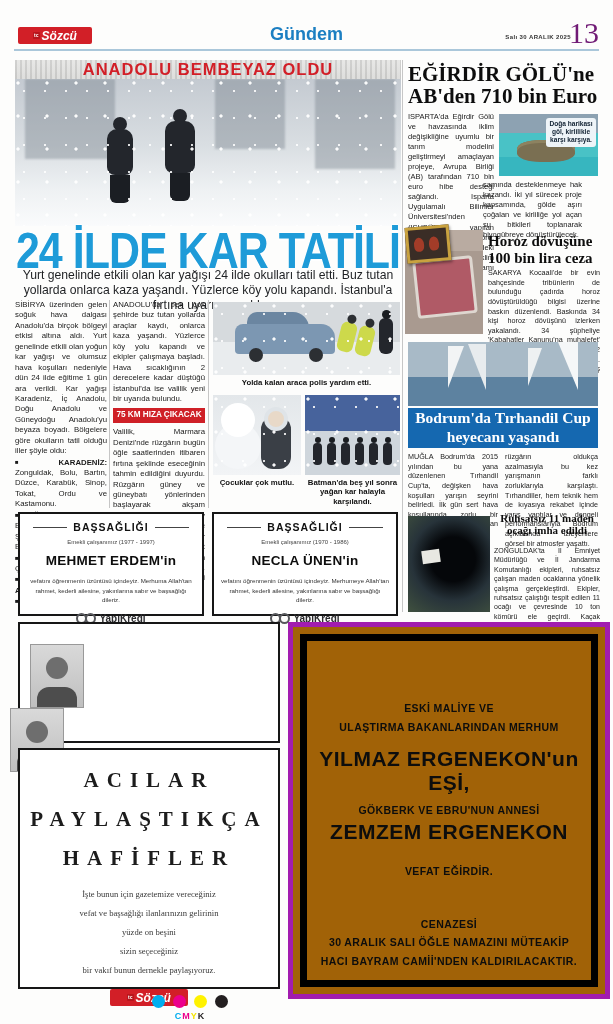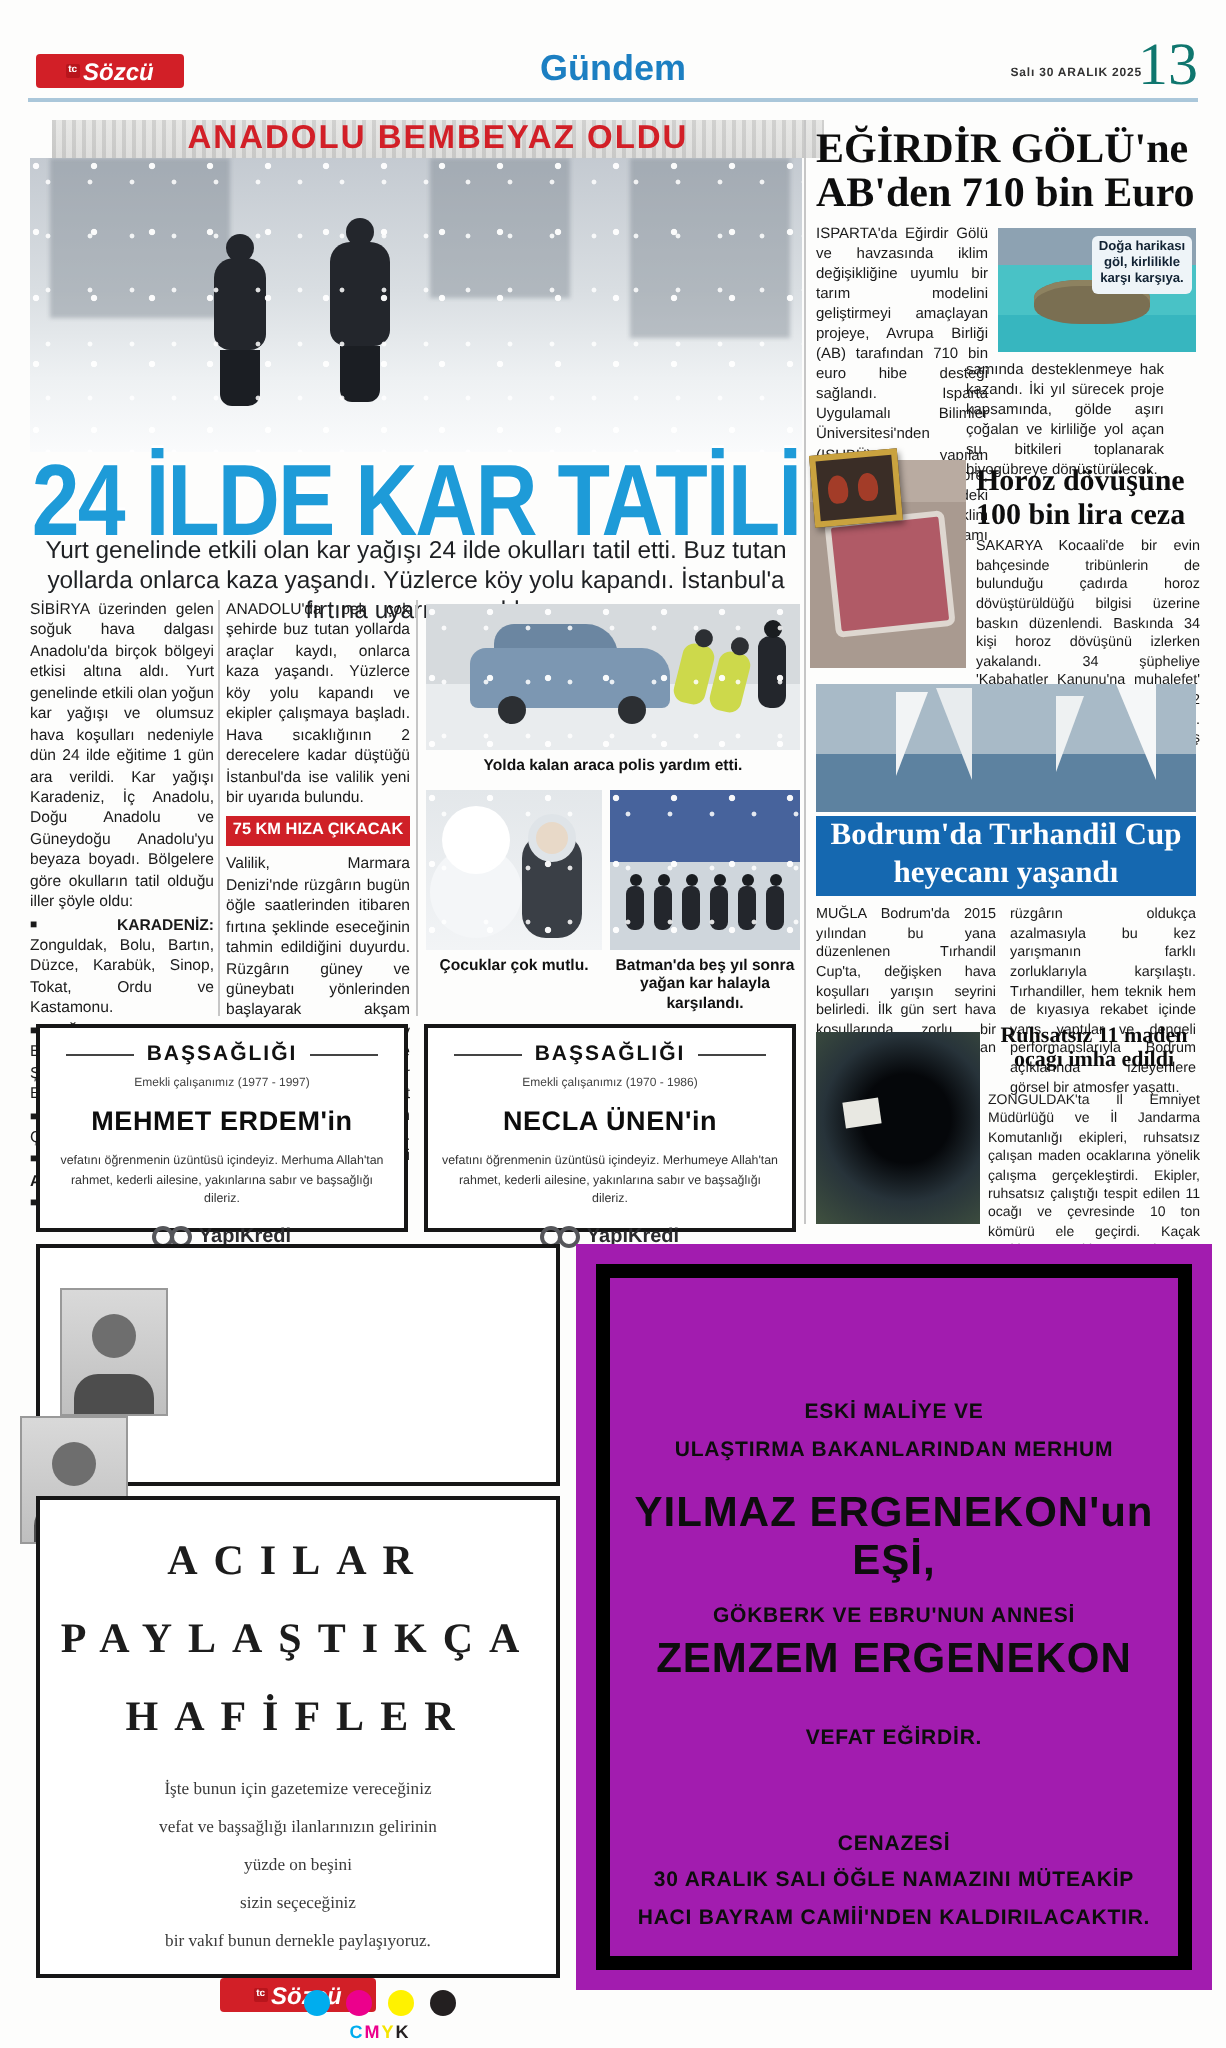--- a/index.html
+++ b/index.html
@@ -6,21 +6,21 @@
   .page{position:relative;width:613px;height:1024px;margin:0 auto;background:#fdfdfc;
         font-family:"Liberation Sans",sans-serif;overflow:hidden;box-shadow:0 0 6px rgba(0,0,0,.4);}
   .abs{position:absolute;}
   
   .logo-red{background:#d21f27;color:#fff;font-weight:bold;font-style:italic;
             display:flex;align-items:center;justify-content:center;border-radius:2px;}
   .logo-red .tc{font-style:normal;font-size:5px;background:#b8151c;color:#fff;border-radius:1px;
                 padding:0 1px;margin-right:2px;line-height:1.4;}
   .section-title{width:100%;text-align:center;color:#1c7fc2;font-weight:bold;font-size:18px;}
   .date-line{font-size:6px;letter-spacing:.4px;color:#333;font-weight:bold;}
-  .page-num{font-family:"Liberation Serif",serif;font-size:30px;color:#0f766e;font-weight:400;}
+  .page-num{font-family:"Liberation Serif",serif;font-size:30px;color:#701a75;font-weight:400;}
   .header-rule{height:2px;background:#aac7da;}
   
   .kicker{background:
       repeating-linear-gradient(90deg,rgba(140,140,140,.25) 0 2px,rgba(230,230,230,.2) 2px 5px),
       linear-gradient(#e8e8e6,#dcdcda);
       display:flex;align-items:center;justify-content:center;}
   .kicker span{color:#d21f27;font-weight:800;font-size:16.5px;letter-spacing:1px;}
   .photo{position:absolute;overflow:hidden;}
   .snowfall{position:absolute;inset:0;background-image:
       radial-gradient(circle at 3px 4px,rgba(255,255,255,.95) 1.4px,transparent 1.8px),
@@ -99,21 +99,21 @@
                    background:#6e6e6e;transform:translateX(-50%);}
   .bw-photo:after{content:"";position:absolute;left:50%;bottom:-6px;width:40px;height:26px;border-radius:12px 12px 0 0;
                   background:#4d4d4d;transform:translateX(-50%);}
   .anma-title{font-size:21px;font-weight:bold;letter-spacing:2px;color:#111;}
   .anma-sub{font-size:7.5px;font-weight:bold;margin-top:6px;}
   .anma-line{font-size:6.2px;color:#333;line-height:1.6;}
   .anma-fam{font-size:9px;font-weight:bold;margin-top:3px;}
   .acilar-word{font-family:"Liberation Serif",serif;font-size:21px;letter-spacing:8px;color:#1c1c1c;
                text-align:center;font-weight:bold;}
   .acilar-line{font-family:"Liberation Serif",serif;font-size:8.6px;color:#3a3a3a;text-align:center;}
-  .ergen-outer{border:3px solid #a21caf;background:#a21caf;}
+  .ergen-outer{border:5px solid #a21caf;background:#a16207;}
   .ergen-inner{position:absolute;inset:7px;border:7px solid #000;}
   .ergen-content{position:absolute;inset:14px;display:flex;flex-direction:column;align-items:center;
                  text-align:center;color:#0d0d0d;}
   .e-sm{font-size:10.5px;font-weight:bold;letter-spacing:.4px;line-height:1.8;}
   .e-xl{font-size:21px;font-weight:800;letter-spacing:.5px;}
   
   .dots{display:flex;gap:8px;}
   .dot{width:13px;height:13px;border-radius:50%;}
   .cmyk{font-size:9px;font-weight:bold;letter-spacing:1px;text-align:center;}
 </style>
@@ -124,21 +124,21 @@
 
   <div class="abs logo-red" style="left:18px;top:27px;width:74px;height:17px;font-size:12px;">
     <span class="tc">tc</span>
     <span>Sözcü</span>
   </div>
   <div class="abs section-title" style="left:0;top:24px;">Gündem</div>
   <div class="abs date-line" style="right:42px;top:34px;">Salı 30 ARALIK 2025</div>
   <div class="abs page-num" style="right:14px;top:16px;">13</div>
   <div class="abs header-rule" style="left:14px;right:14px;top:49px;"></div>
 
-  <div class="abs kicker" style="left:26px;top:60px;width:386px;height:19px;">
+  <div class="abs kicker" style="left:15px;top:60px;width:386px;height:19px;">
     <span>ANADOLU BEMBEYAZ OLDU</span>
   </div>
 
   <div class="photo main-photo abs" style="left:15px;top:79px;width:386px;height:147px;">
     <div class="bldg" style="left:10px;top:0;width:90px;height:80px;"></div>
     <div class="bldg" style="left:200px;top:0;width:70px;height:70px;"></div>
     <div class="bldg" style="left:300px;top:0;width:80px;height:90px;"></div>
     <div class="person" style="left:92px;top:38px;">
       <div class="p-head"></div>
         <div class="p-body"></div>

